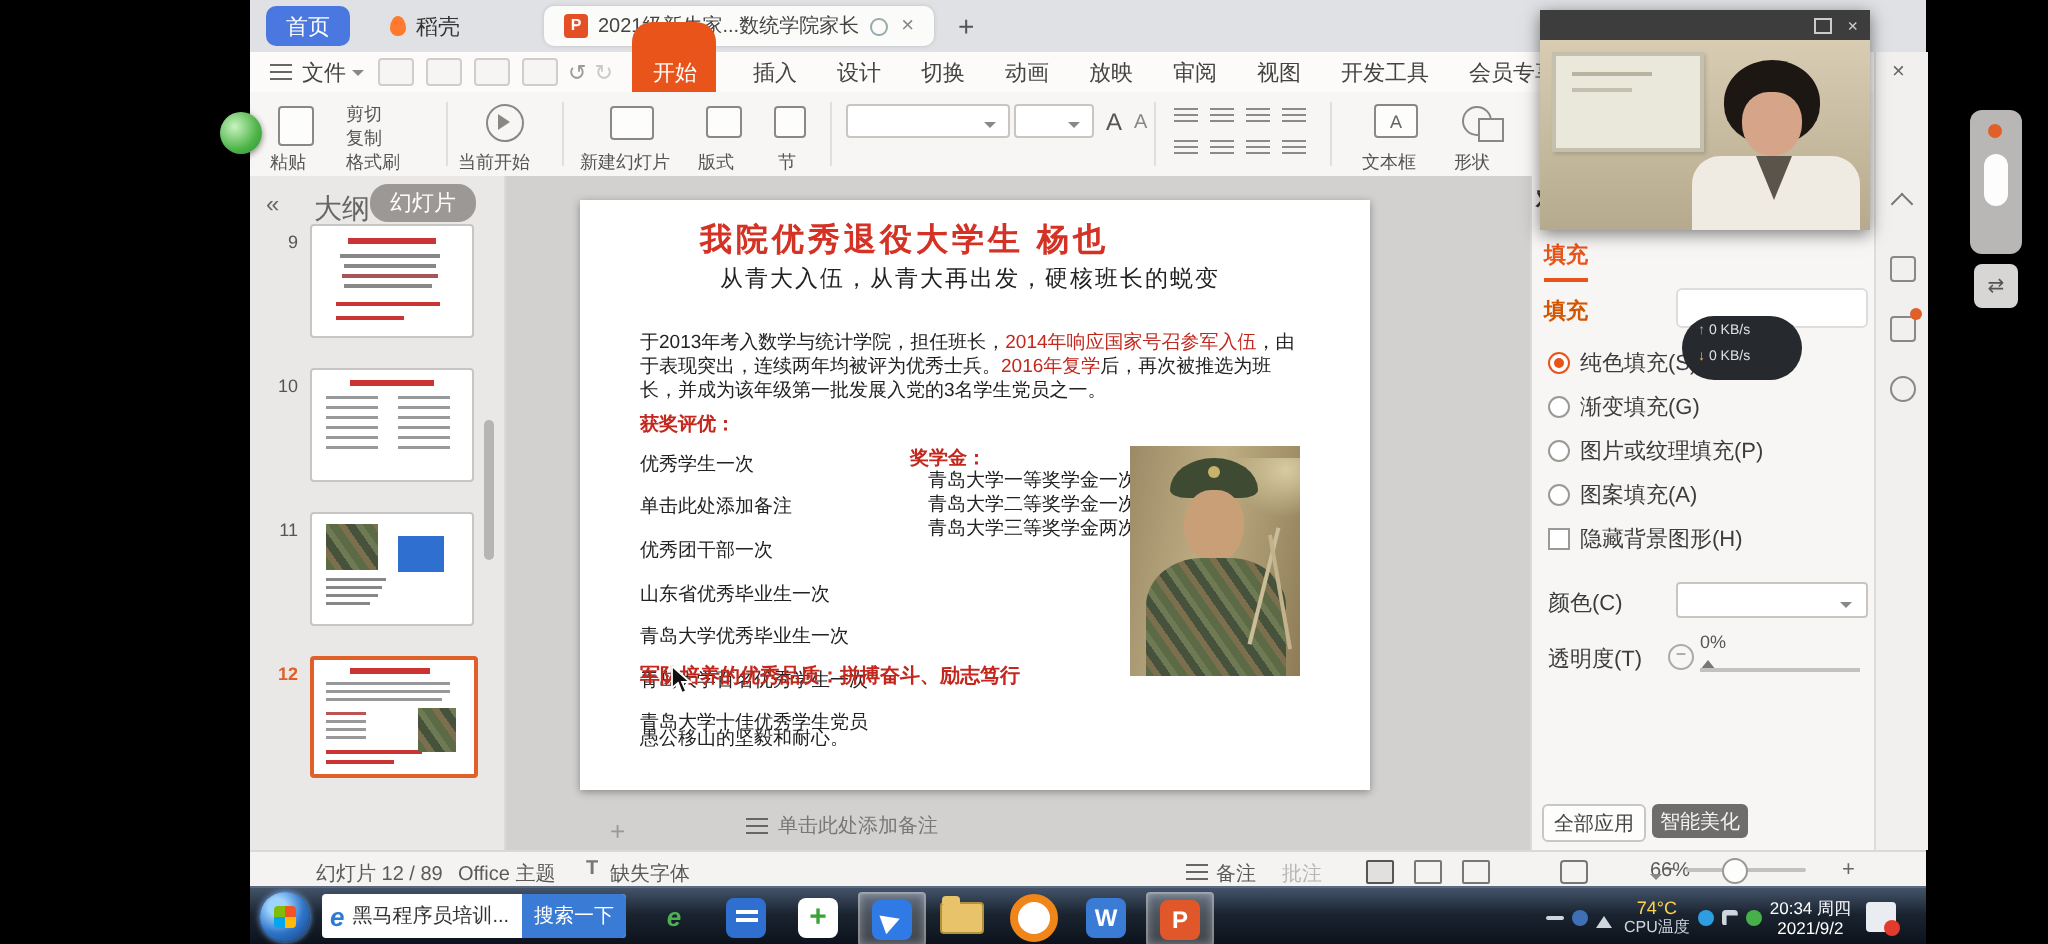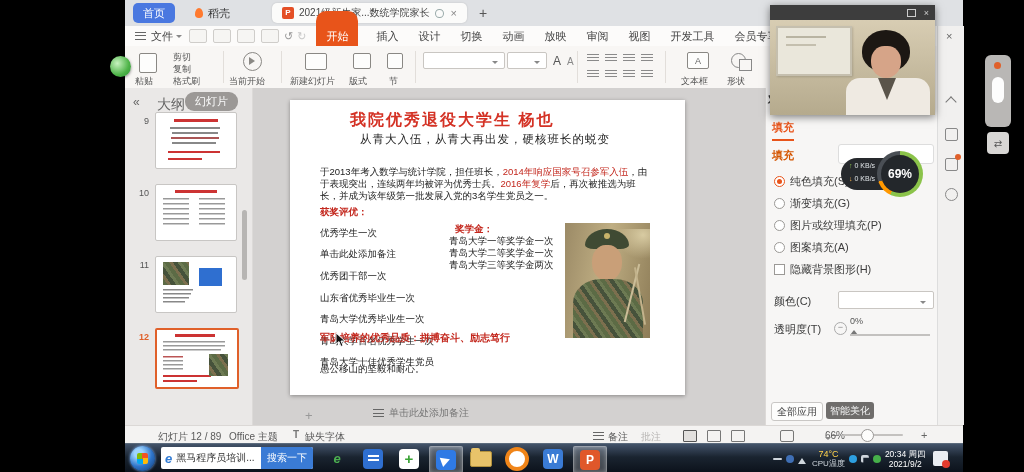--- a/index.html
+++ b/index.html
@@ -259,21 +259,21 @@
       <div>优秀学生一次</div>
       <div>单击此处添加备注</div>
       <div>优秀团干部一次</div>
       <div>山东省优秀毕业生一次</div>
       <div>青岛大学优秀毕业生一次</div>
       <div>青岛大学百名优秀学生一次</div>
       <div>青岛大学十佳优秀学生党员</div>
     </div>
 
     <div class="t redb" style="left:165px;top:123px;font-size:9.5px">奖学金：</div>
-    <div class="t" style="left:159px;top:135px;font-size:9.5px;line-height:12px;color:#222">
+    <div class="t" style="left:174px;top:135px;font-size:9.5px;line-height:12px;color:#222">
       <div>青岛大学一等奖学金一次</div>
       <div>青岛大学二等奖学金一次</div>
       <div>青岛大学三等奖学金两次</div>
     </div>
 
     <div class="abs" style="left:275px;top:123px;width:85px;height:115px;overflow:hidden;background:linear-gradient(100deg,#9b8a66,#bfae83 45%,#8d7c57)">
       <div class="abs" style="left:50px;top:6px;width:40px;height:30px;background:radial-gradient(ellipse at 70% 20%,#d8cba2,transparent 70%)"></div>
       <div class="abs" style="left:20px;top:6px;width:44px;height:20px;background:#3f4a33;border-radius:50% 50% 20% 20%/80% 80% 20% 20%"></div>
       <div class="abs" style="left:39px;top:10px;width:6px;height:6px;border-radius:50%;background:#c8b36a"></div>
       <div class="abs" style="left:27px;top:22px;width:30px;height:36px;background:#c99f78;border-radius:45% 45% 50% 50%"></div>
@@ -370,25 +370,20 @@
       <div class="abs" style="left:101px;top:26px;width:30px;height:32px;background:#d6a488;border-radius:46% 46% 52% 52%"></div>
       <div class="abs" style="left:76px;top:58px;width:84px;height:40px;background:#efeae2;border-radius:14px 14px 0 0"></div>
       <div class="abs" style="left:108px;top:58px;width:18px;height:22px;background:#5a544a;clip-path:polygon(0 0,100% 0,50% 100%)"></div>
     </div>
   </div>
 
   <div id="netwidget">
     <div class="abs" style="left:8px;top:4px"><span style="color:#8bc34a">↑</span> <span>0 KB/s</span></div>
     <div class="abs" style="left:8px;top:17px"><span style="color:#ffb74d">↓</span> <span>0 KB/s</span></div>
   </div>
-  <div id="ring">
-    <div class="inner">
-        <span>69%</span>
-      </div>
-  </div>
 
   <div id="taskbar">
     <div id="orb">
         <div id="flag"></div>
       </div>
     <div id="tsearch">
       <span class="ie">e</span>
       <span>黑马程序员培训...</span>
       <div id="tsearchbtn">搜索一下</div>
     </div>

